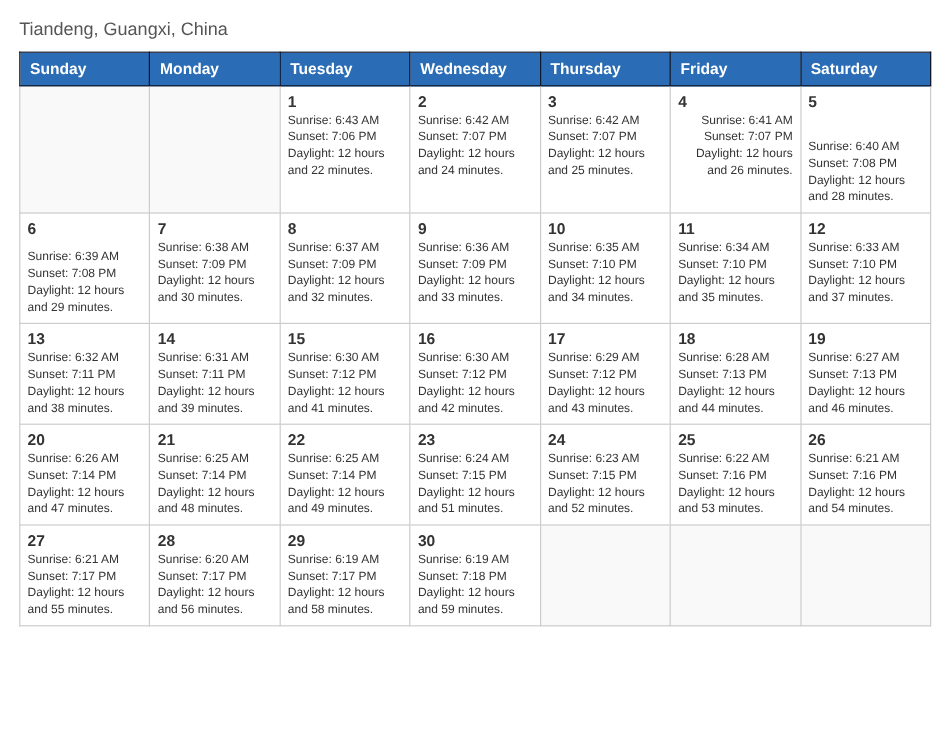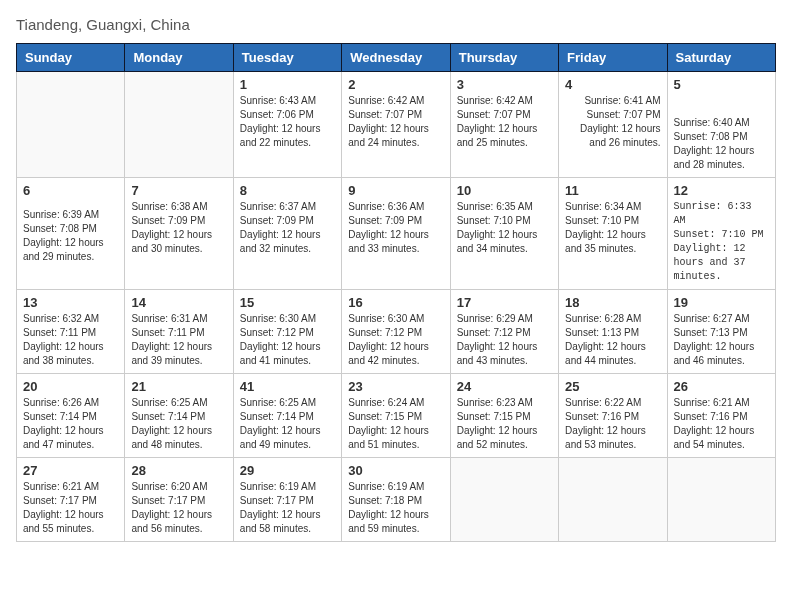--- a/index.html
+++ b/index.html
@@ -177,21 +177,21 @@
 Daylight: 12 hours and 34 minutes.</div>
         </td>
         <td>
           <span class="day-number">11</span>
           <div class="day-info" style="white-space: pre-line;">Sunrise: 6:34 AM
 Sunset: 7:10 PM
 Daylight: 12 hours and 35 minutes.</div>
         </td>
         <td>
           <span class="day-number">12</span>
-          <div class="day-info" style="white-space: pre-line; font-family: Liberation Mono, monospace;">Sunrise: 6:33 AM
+          <div class="day-info" style="white-space: pre-line;">Sunrise: 6:33 AM
 Sunset: 7:10 PM
 Daylight: 12 hours and 37 minutes.</div>
         </td>
       </tr>
       <tr>
         <td>
           <span class="day-number">13</span>
           <div class="day-info" style="white-space: pre-line;">Sunrise: 6:32 AM
 Sunset: 7:11 PM
 Daylight: 12 hours and 38 minutes.</div>
@@ -216,21 +216,21 @@
         </td>
         <td>
           <span class="day-number">17</span>
           <div class="day-info" style="white-space: pre-line;">Sunrise: 6:29 AM
 Sunset: 7:12 PM
 Daylight: 12 hours and 43 minutes.</div>
         </td>
         <td>
           <span class="day-number">18</span>
           <div class="day-info" style="white-space: pre-line;">Sunrise: 6:28 AM
-Sunset: 1:13 PM
+Sunset: 7:13 PM
 Daylight: 12 hours and 44 minutes.</div>
         </td>
         <td>
           <span class="day-number">19</span>
           <div class="day-info" style="white-space: pre-line;">Sunrise: 6:27 AM
 Sunset: 7:13 PM
 Daylight: 12 hours and 46 minutes.</div>
         </td>
       </tr>
       <tr>
@@ -240,21 +240,21 @@
 Sunset: 7:14 PM
 Daylight: 12 hours and 47 minutes.</div>
         </td>
         <td>
           <span class="day-number">21</span>
           <div class="day-info" style="white-space: pre-line;">Sunrise: 6:25 AM
 Sunset: 7:14 PM
 Daylight: 12 hours and 48 minutes.</div>
         </td>
         <td>
-          <span class="day-number">41</span>
+          <span class="day-number">22</span>
           <div class="day-info" style="white-space: pre-line;">Sunrise: 6:25 AM
 Sunset: 7:14 PM
 Daylight: 12 hours and 49 minutes.</div>
         </td>
         <td>
           <span class="day-number">23</span>
           <div class="day-info" style="white-space: pre-line;">Sunrise: 6:24 AM
 Sunset: 7:15 PM
 Daylight: 12 hours and 51 minutes.</div>
         </td>

